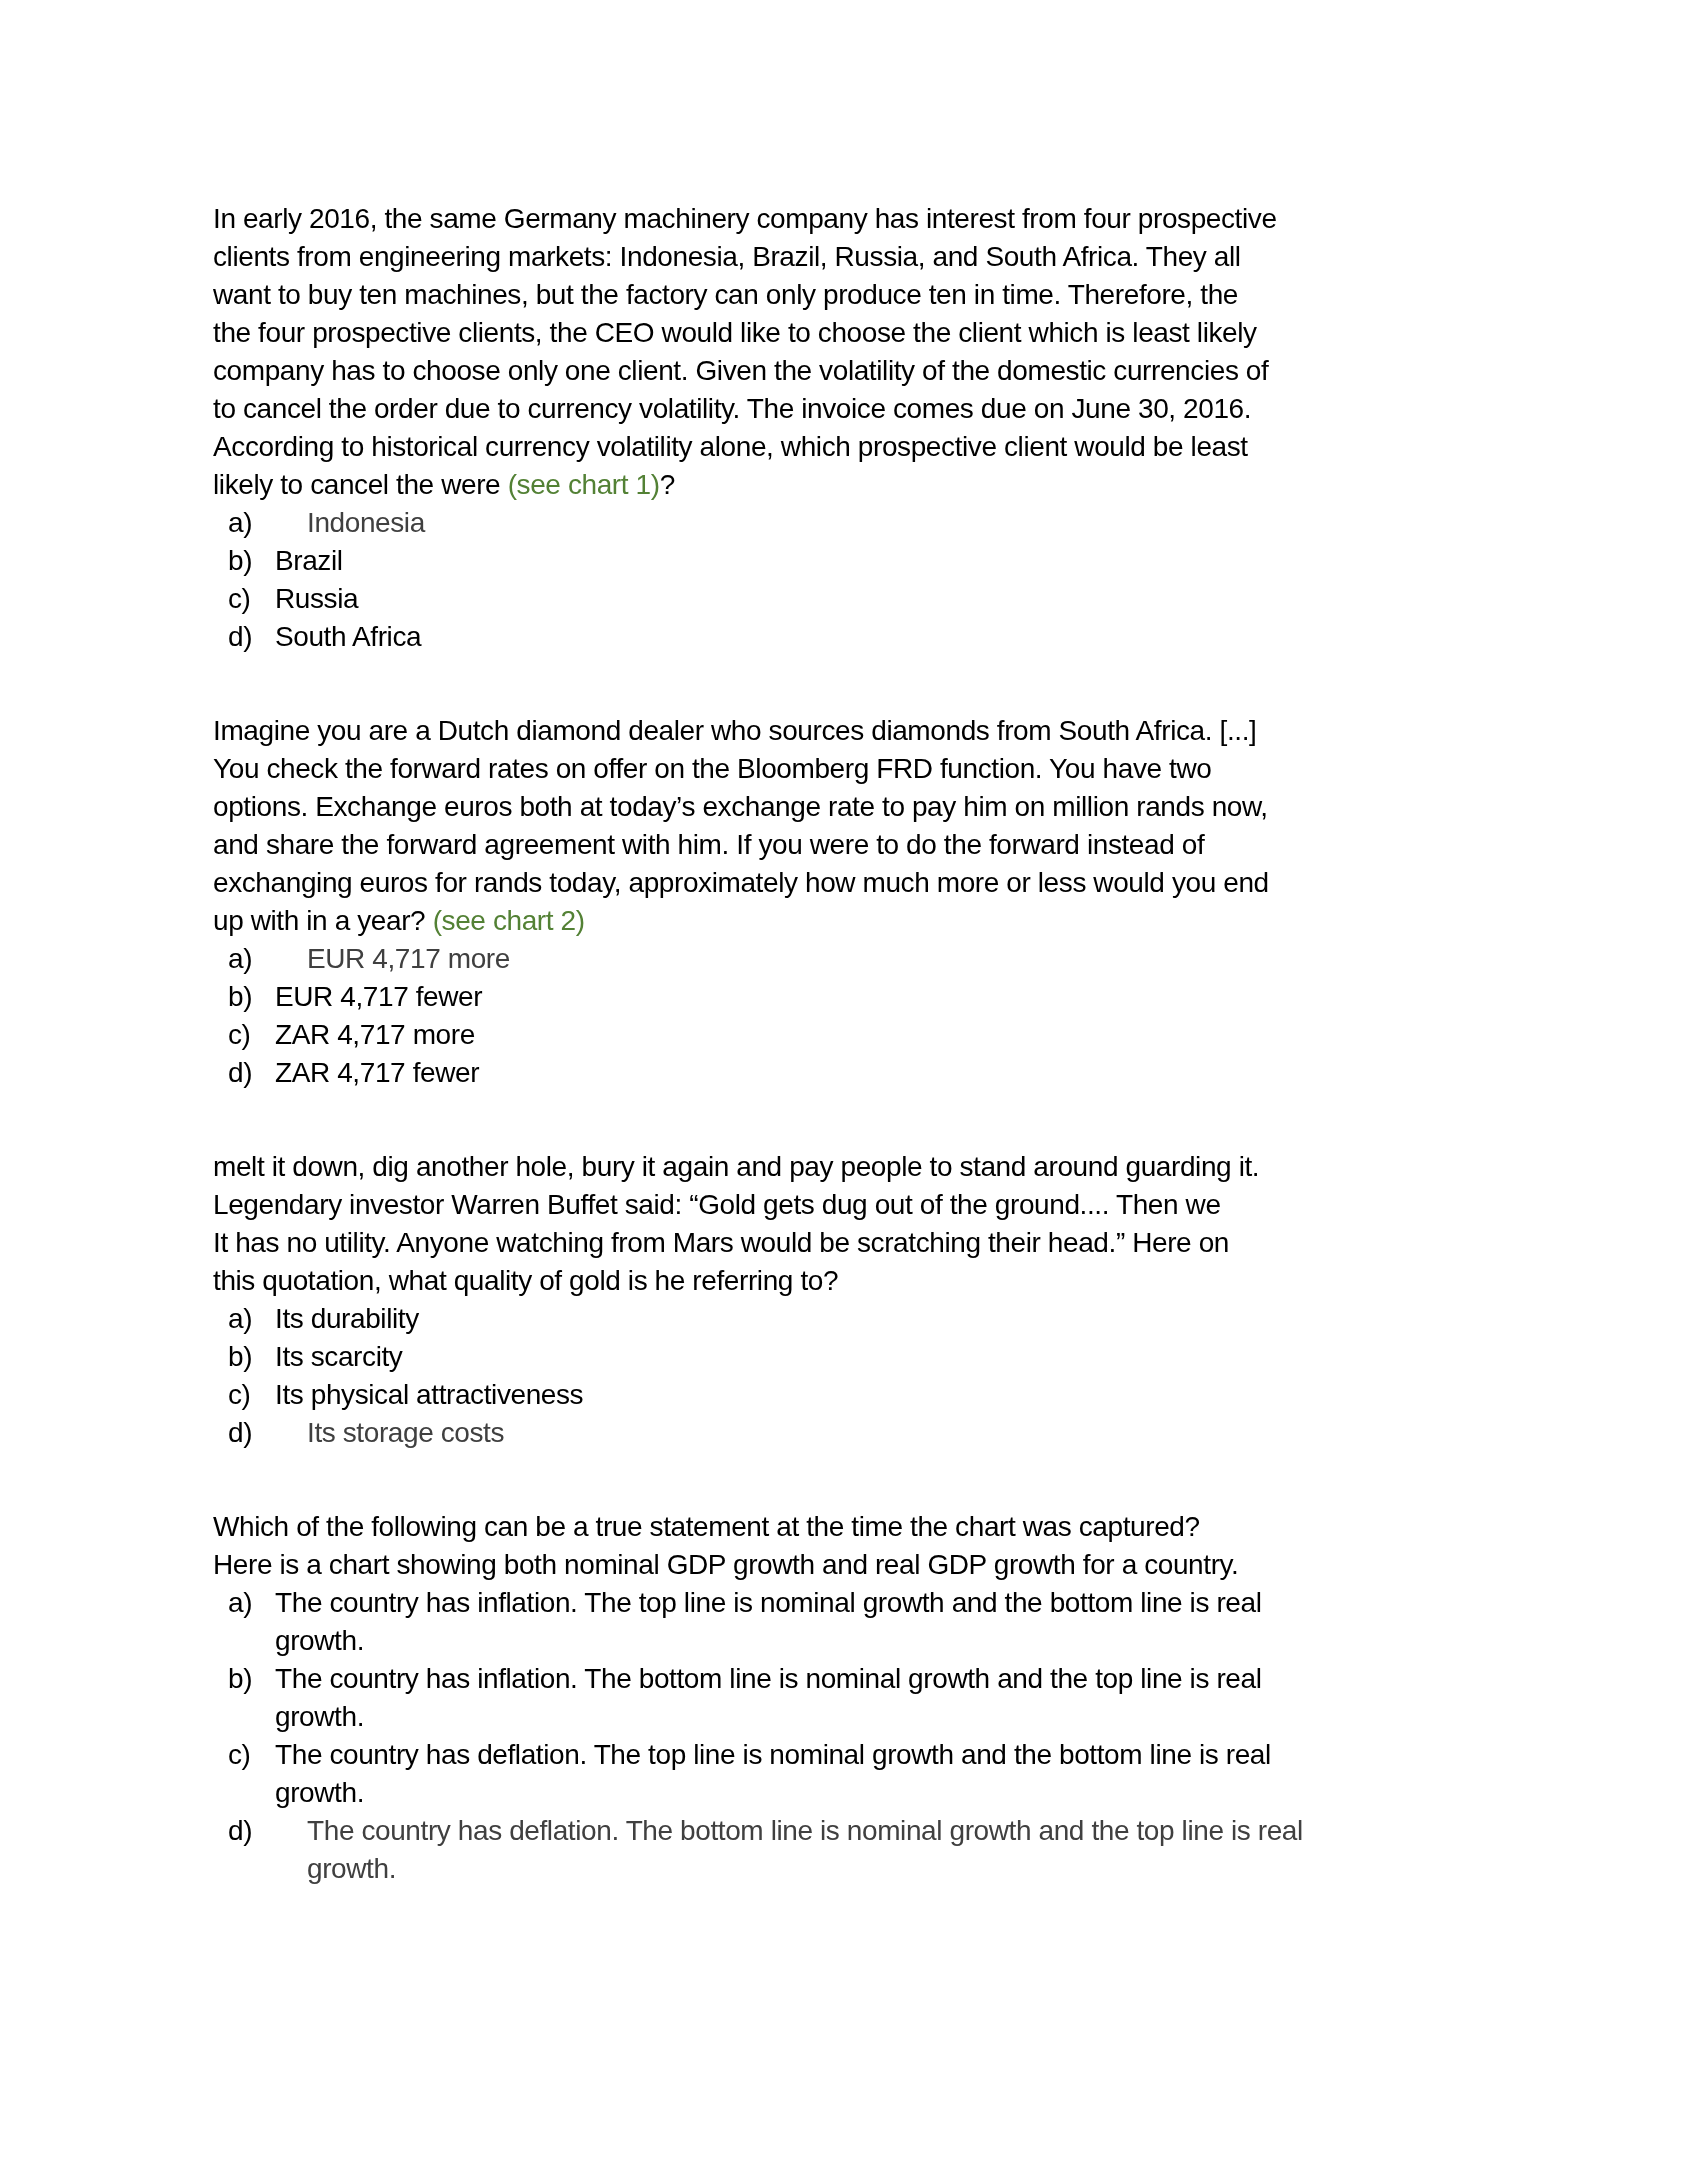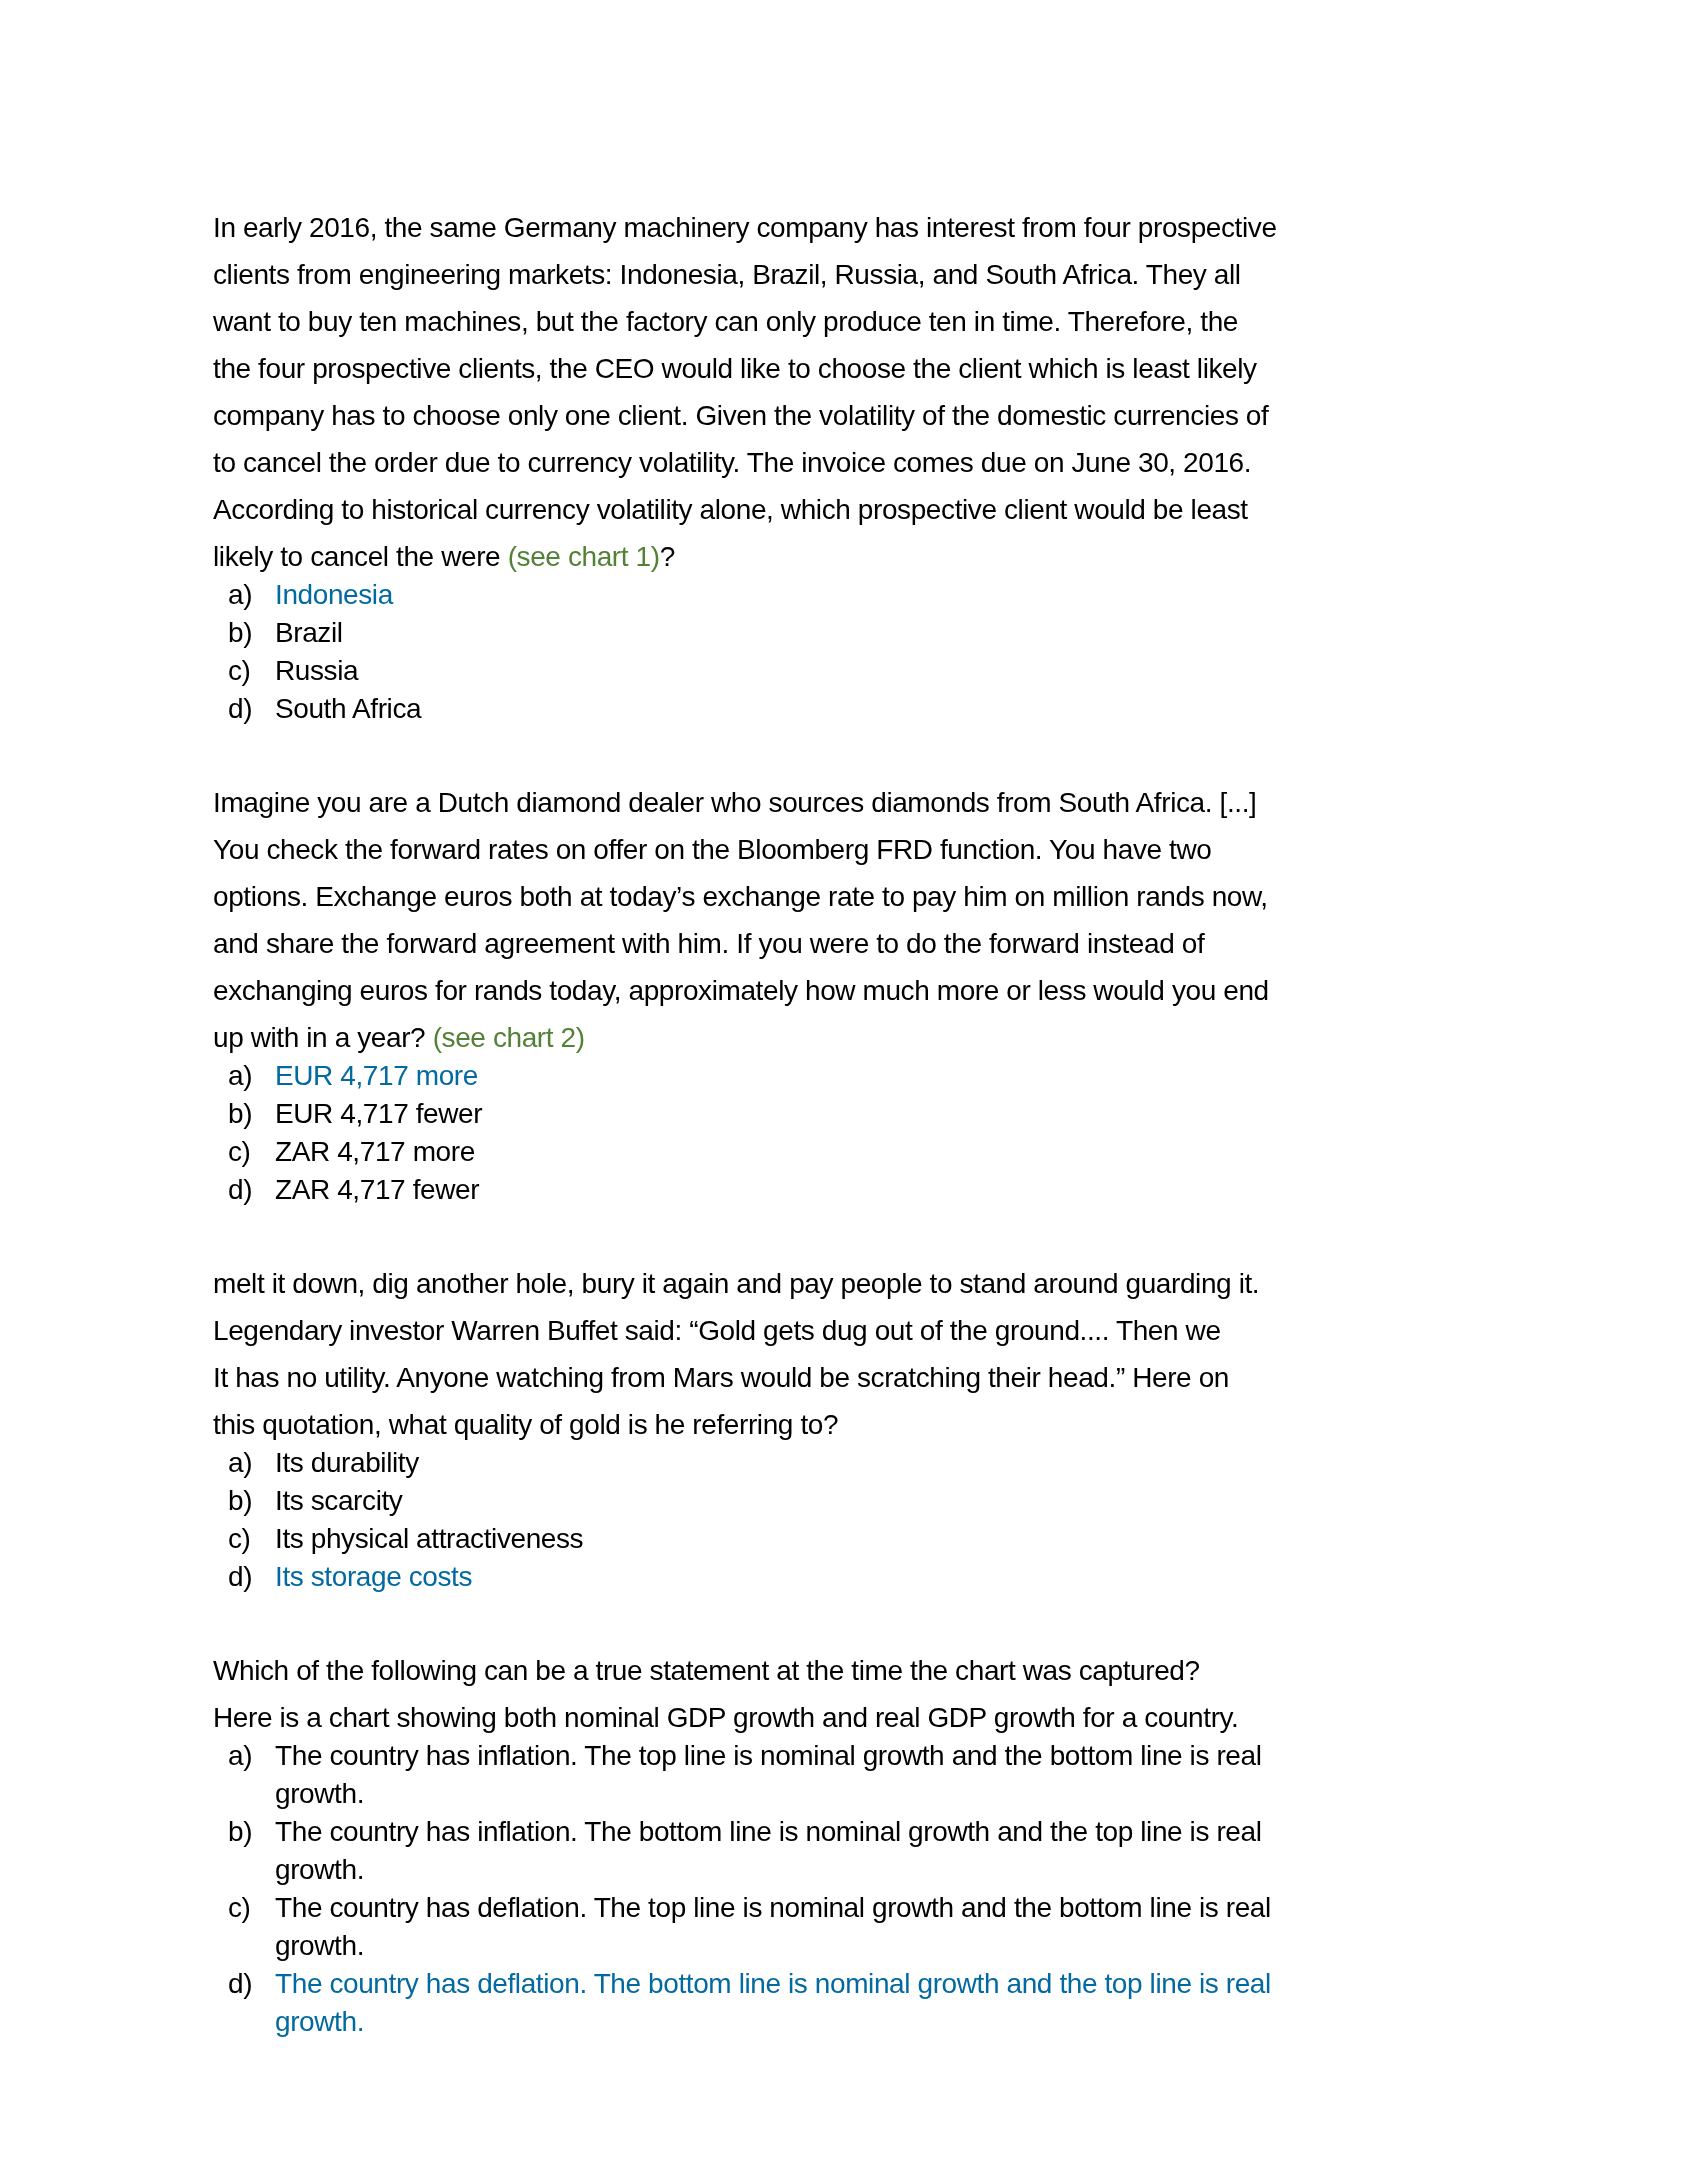--- a/index.html
+++ b/index.html
@@ -15,23 +15,23 @@
     color:#000000;
     overflow:hidden;
   }
   .content{
     position:absolute;
     left:213px;
     top:200px;
     width:1287px;
   }
   section.qblock + section.qblock{margin-top:56px;}
-  .line{white-space:nowrap;margin-top:9px;}
+  .line{white-space:nowrap;}
   .chart-link{color:#538135;}
-  .highlight{color:#0369a1;}
+  .highlight{color:#404040;margin-left:32px;}
   .options .option{display:flex;padding-left:15px;}
   .options .letter{flex:0 0 47px;width:47px;}
   .lbl{white-space:nowrap;}
   .lbl .l2{display:block;white-space:nowrap;}
 </style>
 </head>
 <body>
 
 <div class="page">
   <div class="content">

